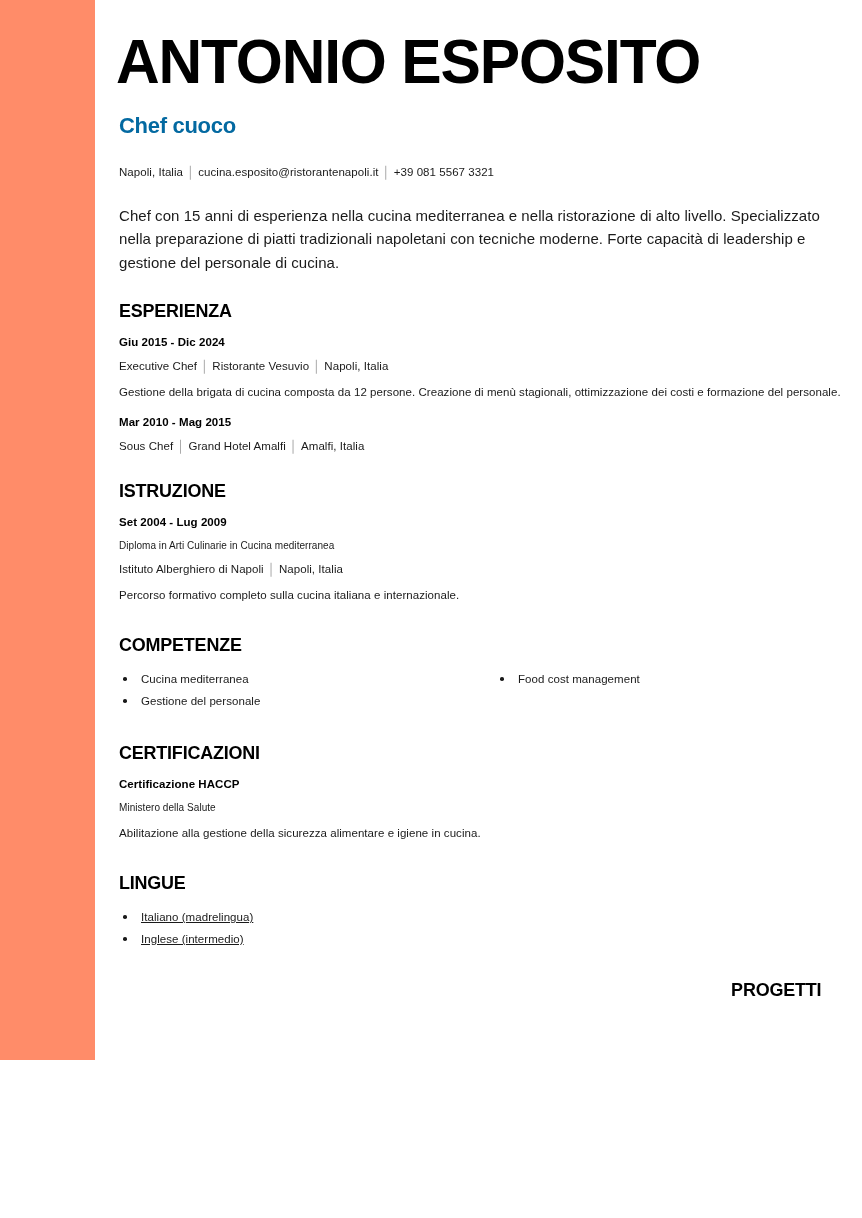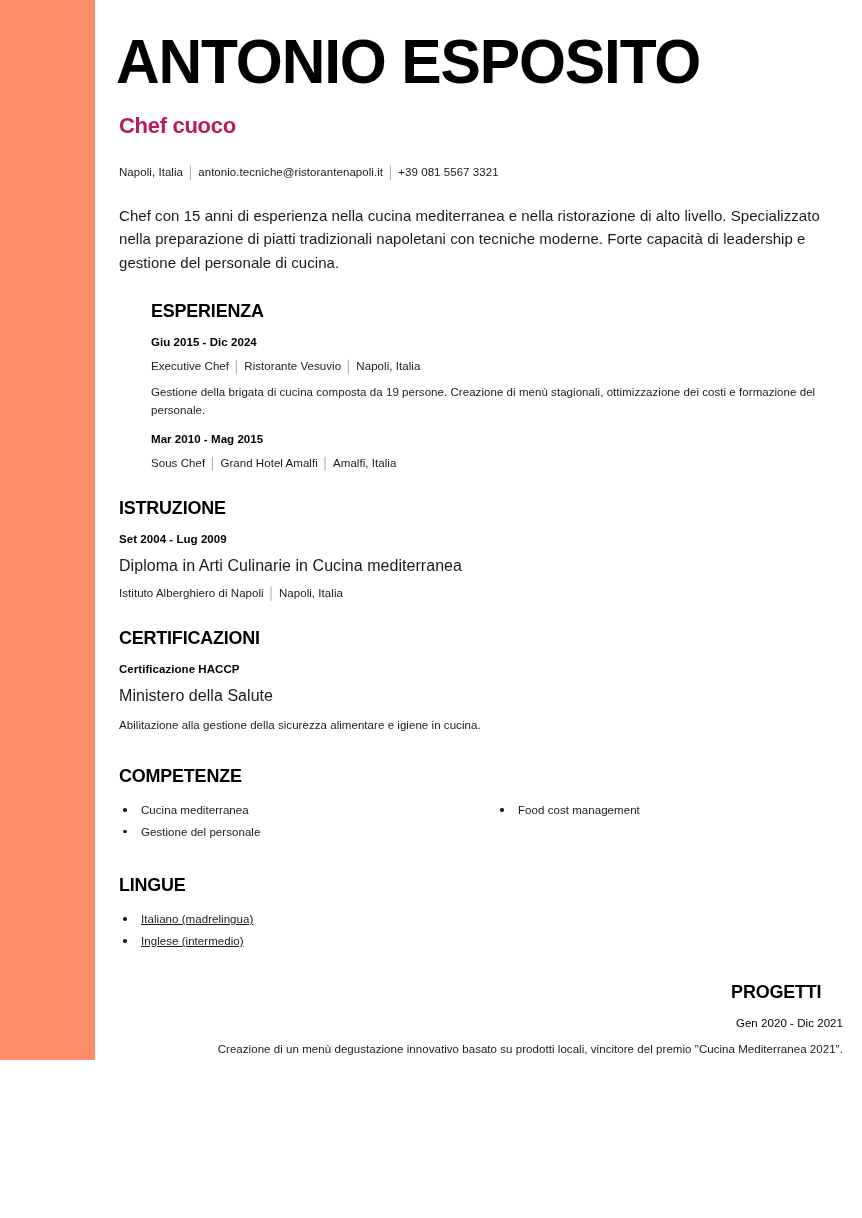--- a/index.html
+++ b/index.html
@@ -45,21 +45,21 @@
     letter-spacing: -1.2px;
     color: #000000;
     margin: 0 0 0 -3px;
     transform: scaleX(0.96);
     transform-origin: left center;
     white-space: nowrap;
   }
   .job-title {
     font-size: 22px;
     font-weight: 700;
-    color: #be185d;
+    color: #0369a1;
     letter-spacing: -0.3px;
     margin: 20px 0 0 0;
   }
   .contact-line {
     font-size: 11.5px;
     color: #1a1a1a;
     margin: 27px 0 0 0;
     letter-spacing: 0.05px;
   }
   .contact-line .sep {
@@ -117,21 +117,21 @@
     font-weight: 300;
   }
   .entry-desc {
     font-size: 11.5px;
     color: #1a1a1a;
     line-height: 1.55;
     margin: 0;
     letter-spacing: 0.05px;
   }
   .entry-sub {
-    font-size: 16px;
+    font-size: 10px;
     color: #1a1a1a;
     margin: 0 0 12px 0;
     letter-spacing: 0.05px;
   }
   .entry-name-bold {
     font-size: 11.5px;
     font-weight: 700;
     color: #000000;
     margin: 0 0 12px 0;
     letter-spacing: 0.05px;
@@ -165,110 +165,107 @@
     height: 3.5px;
     border-radius: 50%;
     background: #1a1a1a;
   }
   .bullet-list.single .bullet-item {
     margin-bottom: 3px;
     text-decoration: underline;
   }
 
   
-  .section.experience { margin-top: 26px; margin-left: 32px; }
+  .section.experience { margin-top: 26px; }
   .section.education  { margin-top: 28px; }
   .section.skills     { margin-top: 30px; }
   .section.certs      { margin-top: 28px; }
   .section.langs      { margin-top: 30px; }
   .section.projects   { margin-top: 30px; text-align: right; }
   .section.extras     { margin-top: 30px; }
 </style>
 </head>
 <body>
 
 <div class="page">
 
   <div class="accent-bar" style="background: rgb(255, 140, 105);"></div>
 
   <div class="content">
 
     <div>
       <h1 class="name">ANTONIO ESPOSITO</h1>
       <div class="job-title">Chef cuoco</div>
       <div class="contact-line">
-        <span>Napoli, Italia</span><span class="sep">│</span><span>antonio.tecniche@ristorantenapoli.it</span><span class="sep">│</span><span>+39 081 5567 3321</span>
+        <span>Napoli, Italia</span><span class="sep">│</span><span>cucina.esposito@ristorantenapoli.it</span><span class="sep">│</span><span>+39 081 5567 3321</span>
       </div>
       <p class="summary">Chef con 15 anni di esperienza nella cucina mediterranea e nella ristorazione di alto livello. Specializzato nella preparazione di piatti tradizionali napoletani con tecniche moderne. Forte capacità di leadership e gestione del personale di cucina.</p>
     </div>
 
     <div class="section experience">
       <div class="section-title">ESPERIENZA</div>
 
       <div class="entry">
         <div class="entry-date">Giu 2015 - Dic 2024</div>
         <div class="entry-role">
           <span>Executive Chef</span><span class="sep">│</span><span>Ristorante Vesuvio</span><span class="sep">│</span><span>Napoli, Italia</span>
         </div>
-        <p class="entry-desc">Gestione della brigata di cucina composta da 19 persone. Creazione di menù stagionali, ottimizzazione dei costi e formazione del personale.</p>
+        <p class="entry-desc">Gestione della brigata di cucina composta da 12 persone. Creazione di menù stagionali, ottimizzazione dei costi e formazione del personale.</p>
       </div>
 
       <div class="entry" style="margin-top:14px;">
         <div class="entry-date">Mar 2010 - Mag 2015</div>
         <div class="entry-role">
           <span>Sous Chef</span><span class="sep">│</span><span>Grand Hotel Amalfi</span><span class="sep">│</span><span>Amalfi, Italia</span>
         </div>
       </div>
     </div>
 
     <div class="section education">
       <div class="section-title">ISTRUZIONE</div>
 
       <div class="entry">
         <div class="entry-date">Set 2004 - Lug 2009</div>
         <div class="entry-sub">Diploma in Arti Culinarie in Cucina mediterranea</div>
         <div class="entry-role">
           <span>Istituto Alberghiero di Napoli</span><span class="sep">│</span><span>Napoli, Italia</span>
+        </div>
+        <p class="entry-desc">Percorso formativo completo sulla cucina italiana e internazionale.</p>
+      </div>
+    </div>
+
+    <div class="section skills">
+      <div class="section-title">COMPETENZE</div>
+      <div class="bullet-grid">
+        <div class="bullet-col">
+          <div class="bullet-item">Cucina mediterranea</div>
+          <div class="bullet-item">Gestione del personale</div>
+        </div>
+        <div class="bullet-col">
+          <div class="bullet-item">Food cost management</div>
         </div>
       </div>
     </div>
 
     <div class="section certs">
       <div class="section-title">CERTIFICAZIONI</div>
       <div class="entry">
         <div class="entry-name-bold">Certificazione HACCP</div>
         <div class="entry-sub">Ministero della Salute</div>
         <p class="entry-desc">Abilitazione alla gestione della sicurezza alimentare e igiene in cucina.</p>
       </div>
     </div>
 
-    <div class="section skills">
-      <div class="section-title">COMPETENZE</div>
-      <div class="bullet-grid">
-        <div class="bullet-col">
-          <div class="bullet-item">Cucina mediterranea</div>
-          <div class="bullet-item">Gestione del personale</div>
-        </div>
-        <div class="bullet-col">
-          <div class="bullet-item">Food cost management</div>
-        </div>
-      </div>
-    </div>
-
     <div class="section langs">
       <div class="section-title">LINGUE</div>
       <div class="bullet-list single">
         <div class="bullet-item">Italiano (madrelingua)</div>
         <div class="bullet-item">Inglese (intermedio)</div>
       </div>
     </div>
 
     <div class="section projects">
       <div class="section-title">PROGETTI</div>
-      <div class="entry">
-        <div class="entry-date light">Gen 2020 - Dic 2021</div>
-        <p class="entry-desc">Creazione di un menù degustazione innovativo basato su prodotti locali, vincitore del premio "Cucina Mediterranea 2021".</p>
-      </div>
     </div>
 
 
   </div>
 </div>
 
 </body></html>

